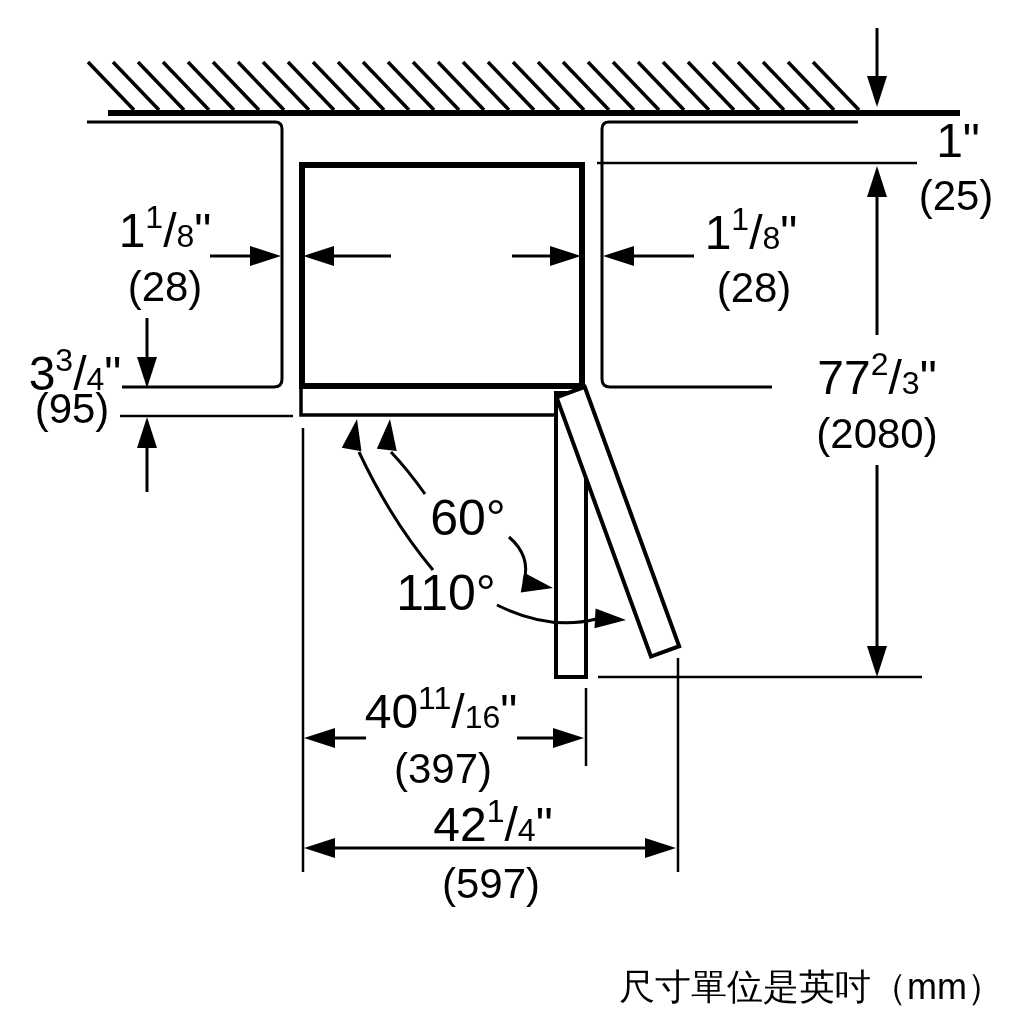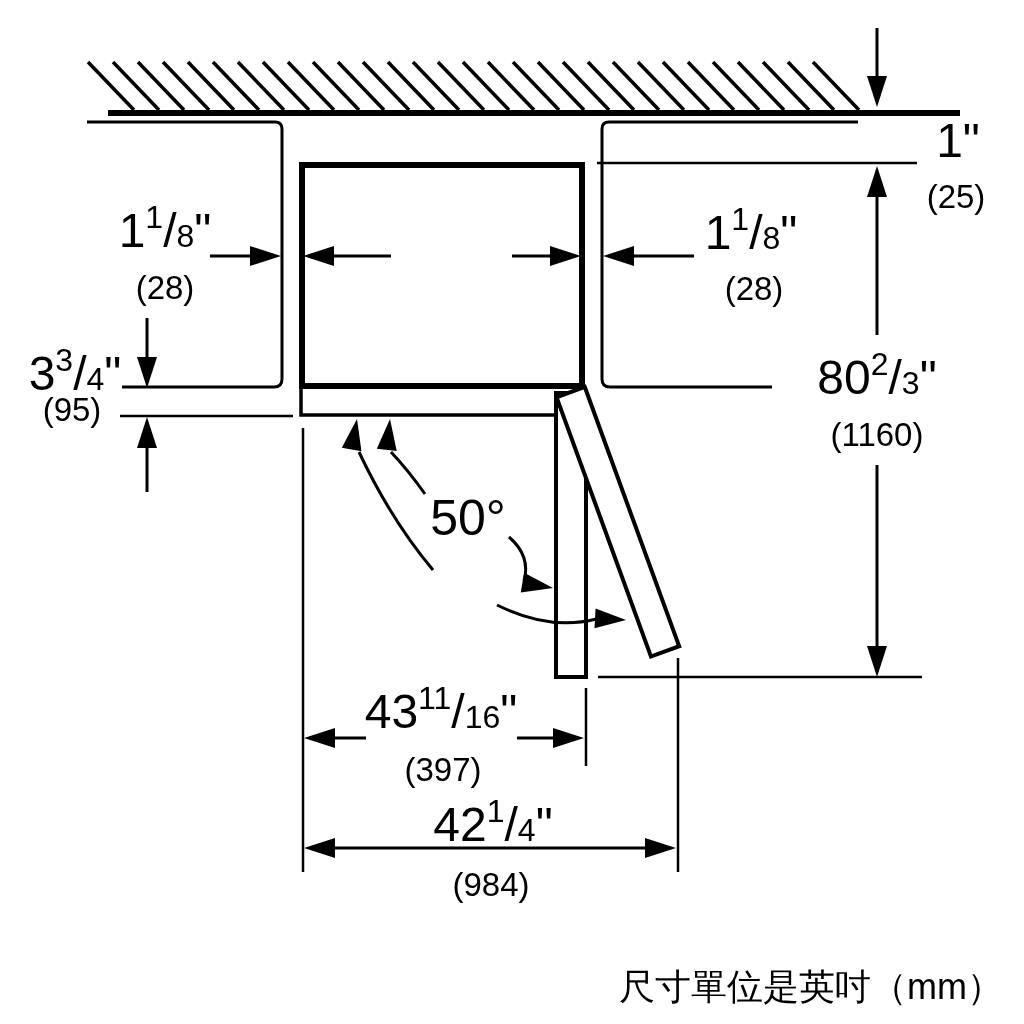--- a/index.html
+++ b/index.html
@@ -9,21 +9,21 @@
   }
   #diagram-svg{position:absolute;left:0;top:0;}
   .dim{
     position:absolute;transform:translate(-50%,-50%);
     white-space:nowrap;font-size:48px;line-height:1;letter-spacing:0;
   }
   .dim .sup{font-size:32px;position:relative;top:-19px;}
   .dim .den{font-size:32px;}
   .dim-mm{
     position:absolute;transform:translate(-50%,-50%);
-    white-space:nowrap;font-size:33px;line-height:1;
+    white-space:nowrap;font-size:42px;line-height:1;
   }
   .angle{
     position:absolute;transform:translate(-50%,-50%);
     white-space:nowrap;font-size:50px;line-height:1;
   }
   .footer-note{
     position:absolute;transform:translate(-50%,-50%);
     white-space:nowrap;font-size:36px;line-height:1;margin-left:46px;
   }
 </style>
@@ -145,36 +145,37 @@
     <span class="w">1</span><span class="sup">1</span><span class="w">/</span><span class="den">8</span><span class="w">"</span>
   </div>
   <div class="dim-mm" style="left:754px;top:288px">(28)</div>
 
   <div class="dim" style="left:958px;top:141px">
     <span class="w">1</span><span class="w">"</span>
   </div>
   <div class="dim-mm" style="left:956px;top:196px">(25)</div>
 
   <div class="dim" style="left:877px;top:378px">
-    <span class="w">80</span><span class="sup">2</span><span class="w">/</span><span class="den">3</span><span class="w">"</span>
+    <span class="w">77</span><span class="sup">2</span><span class="w">/</span><span class="den">3</span><span class="w">"</span>
   </div>
-  <div class="dim-mm" style="left:877px;top:434px">(1160)</div>
+  <div class="dim-mm" style="left:877px;top:434px">(2080)</div>
 
   <div class="dim" style="left:75px;top:374px">
     <span class="w">3</span><span class="sup">3</span><span class="w">/</span><span class="den">4</span><span class="w">"</span>
   </div>
   <div class="dim-mm" style="left:72px;top:409px">(95)</div>
 
-  <div class="angle" style="left:468px;top:518px">50°</div>
+  <div class="angle" style="left:468px;top:518px">60°</div>
+  <div class="angle" style="left:446px;top:593px">110°</div>
 
   <div class="dim" style="left:441px;top:712px">
-    <span class="w">43</span><span class="sup">11</span><span class="w">/</span><span class="den">16</span><span class="w">"</span>
+    <span class="w">40</span><span class="sup">11</span><span class="w">/</span><span class="den">16</span><span class="w">"</span>
   </div>
   <div class="dim-mm" style="left:443px;top:769px">(397)</div>
 
   <div class="dim" style="left:493px;top:825px">
     <span class="w">42</span><span class="sup">1</span><span class="w">/</span><span class="den">4</span><span class="w">"</span>
   </div>
-  <div class="dim-mm" style="left:491px;top:884px">(984)</div>
+  <div class="dim-mm" style="left:491px;top:884px">(597)</div>
 
   <div class="footer-note" style="left:765px;top:987px">尺寸單位是英吋（mm）</div>
 
 </div>
 
 </body></html>

